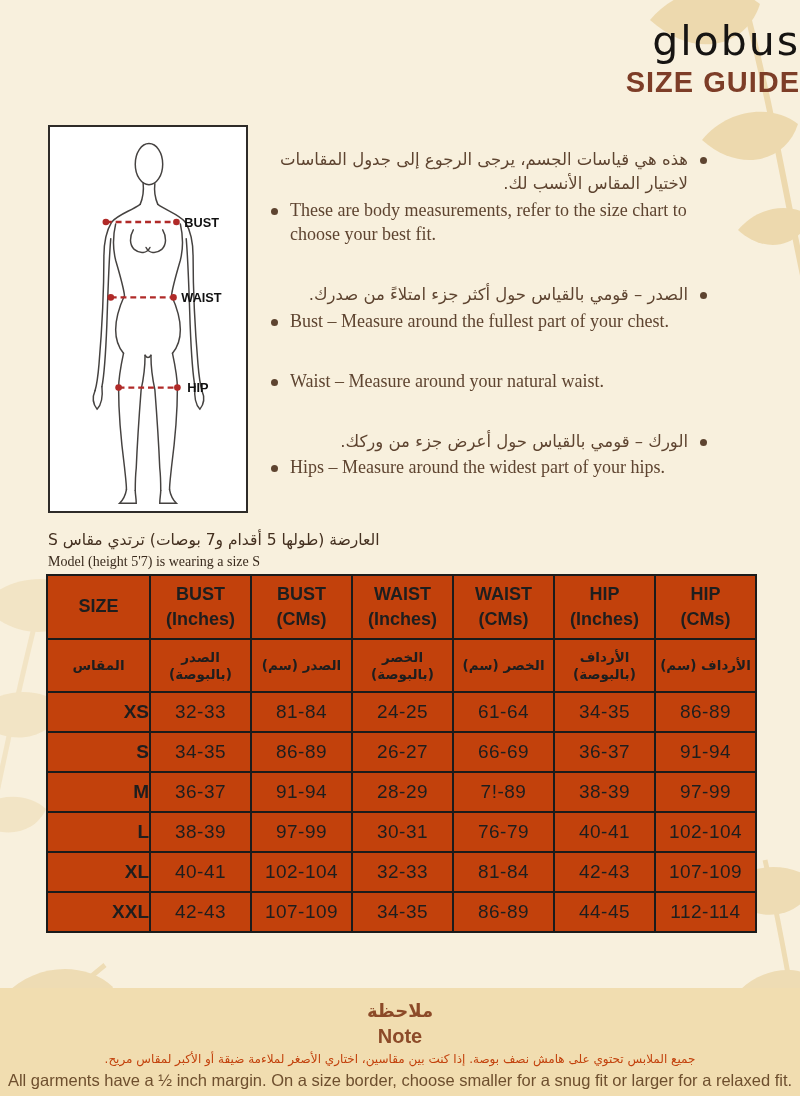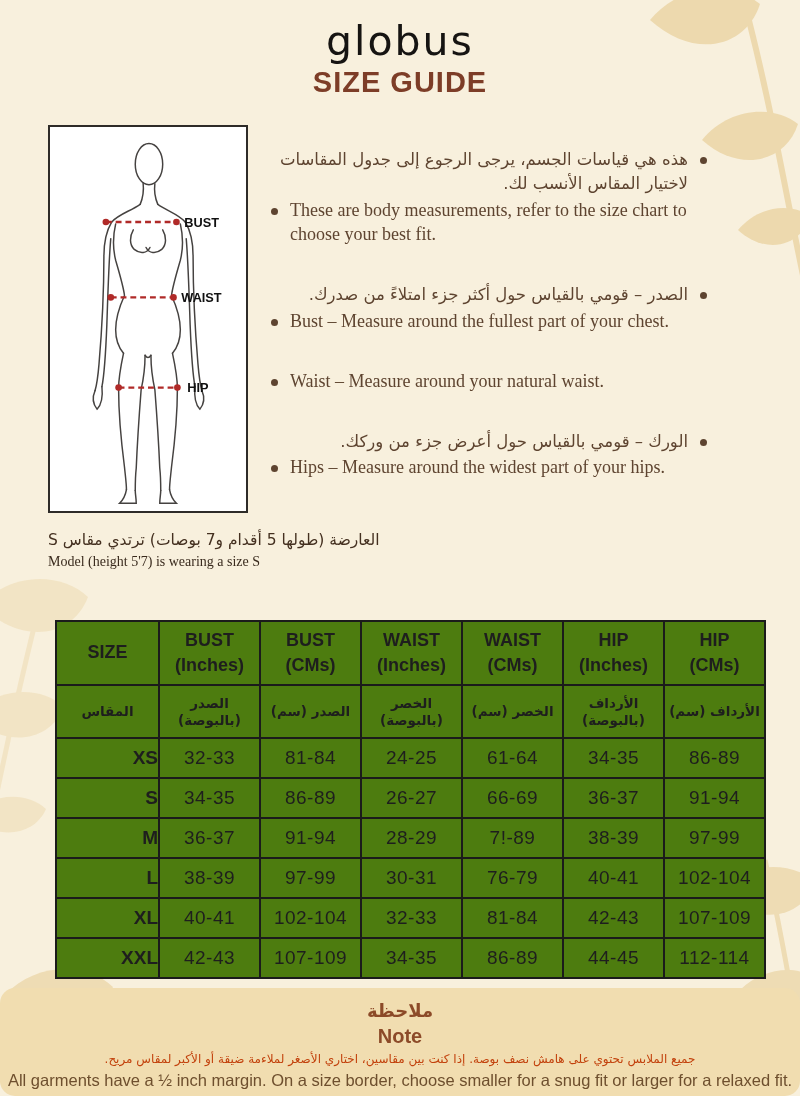--- a/index.html
+++ b/index.html
@@ -2,21 +2,21 @@
 <html><head>
 <meta charset="utf-8">
 <style>
   html,body{margin:0;padding:0;}
   body{width:800px;height:1096px;overflow:hidden;background:#f8f0dd;font-family:"Liberation Sans",sans-serif;}
   .page{position:relative;width:800px;height:1096px;overflow:hidden;}
   .decor{position:absolute;z-index:0;pointer-events:none;}
   .content{position:relative;z-index:1;}
 
   
-  .header{position:absolute;left:0;top:20px;width:100%;text-align:center;z-index:2;}
+  .header{position:absolute;left:0;top:20px;width:100%;text-align:right;z-index:2;}
   .brand{font-family:"DejaVu Sans",sans-serif;font-size:41px;letter-spacing:2px;color:#161412;font-weight:400;line-height:1.05;}
   .guide-title{font-size:29px;font-weight:bold;color:#7d3d27;letter-spacing:1px;margin-top:3px;}
 
   
   .figure-box{position:absolute;left:48px;top:125px;width:200px;height:388px;background:#ffffff;border:2px solid #2e2b28;box-sizing:border-box;z-index:2;}
   .figure-box svg{display:block;width:100%;height:100%;}
 
   
   .bullets{position:absolute;left:269px;top:148px;width:440px;z-index:2;}
   .group{margin-bottom:36px;}
@@ -27,31 +27,31 @@
   .b-line .txt{color:#5e4430;}
   .b-line.ar .txt{font-family:"DejaVu Sans",sans-serif;font-size:16.5px;line-height:1.45;}
   .b-line.en .txt{font-family:"Liberation Serif",serif;font-size:18px;line-height:1.33;}
 
   
   .model-note{position:absolute;left:48px;top:530px;z-index:2;}
   .model-ar{font-family:"DejaVu Sans",sans-serif;font-size:15.5px;color:#443020;line-height:1.4;}
   .model-en{font-family:"Liberation Serif",serif;font-size:14px;color:#392a1d;line-height:1.4;}
 
   
-  .size-table{position:absolute;left:46px;top:620px;z-index:2;border-collapse:collapse;background:#4d7c0f;table-layout:fixed;width:709px;margin-left:9px;}
+  .size-table{position:absolute;left:46px;top:574px;z-index:2;border-collapse:collapse;background:#c2410c;table-layout:fixed;width:709px;}
   .size-table th,.size-table td{border:2px solid #1b1b1b;text-align:center;vertical-align:middle;padding:0;color:#1e1e1e;}
   .size-table col.c-size{width:103px;}
   .size-table col.c-val{width:101px;}
   .th-en{height:62px;font-size:18px;font-weight:bold;line-height:1.4;}
   .th-ar{height:51px;font-family:"DejaVu Sans",sans-serif;font-size:13.5px;font-weight:bold;line-height:1.25;}
   .row-data td{height:38px;font-size:19px;letter-spacing:0.5px;}
   .row-data td.cell-size{font-weight:bold;letter-spacing:0;text-align:right;}
 
   
-  .note-band{position:absolute;left:0;top:988px;width:800px;height:108px;background:#f1ddb0;z-index:3;text-align:center;border-radius:15px;}
+  .note-band{position:absolute;left:0;top:988px;width:800px;height:108px;background:#f1ddb0;z-index:3;text-align:center;}
   .note-ar-h{font-family:"DejaVu Sans",sans-serif;font-size:18px;font-weight:bold;color:#8c4a28;margin-top:10px;line-height:1.4;}
   .note-en-h{font-size:20px;font-weight:bold;color:#8c4a28;line-height:1.35;}
   .note-ar-b{font-family:"DejaVu Sans",sans-serif;font-size:12px;color:#c2410c;line-height:1.5;}
   .note-en-b{font-size:16.5px;color:#6e4f2e;margin-top:1px;line-height:1.4;}
 </style>
 </head>
 <body>
 
 <div class="page">
 

